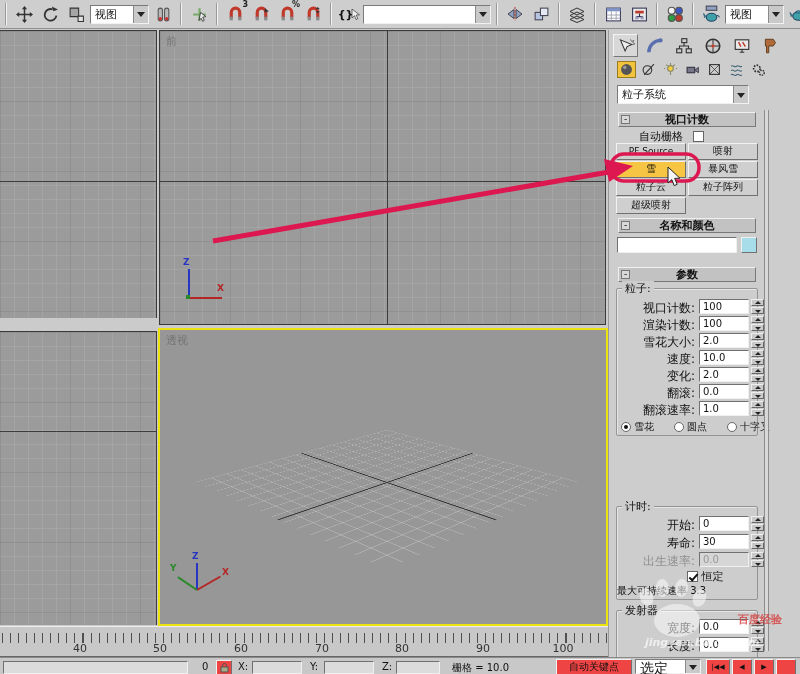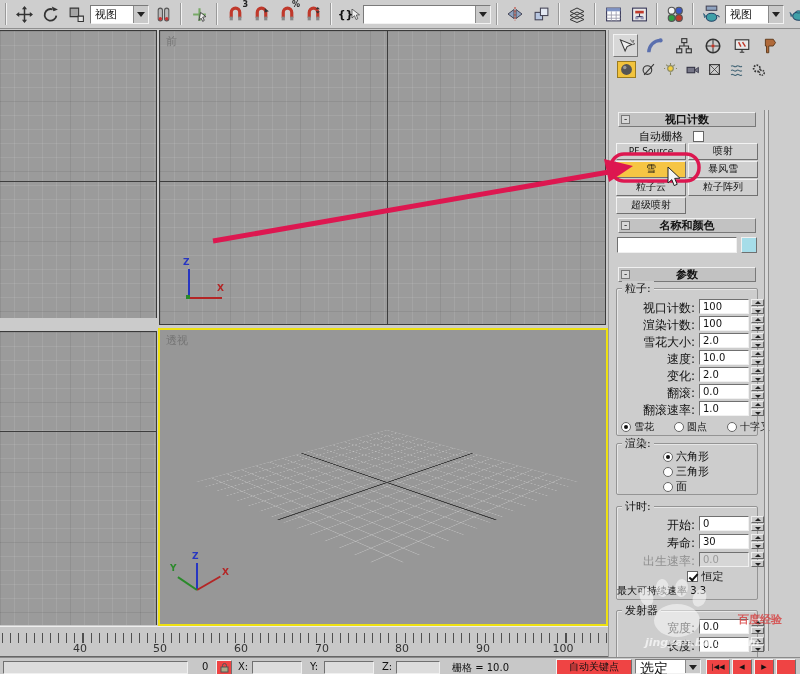--- a/index.html
+++ b/index.html
@@ -367,20 +367,24 @@
             <path d="M1 3c2-2 3 2 5 0s3 2 5 0M1 7c2-2 3 2 5 0s3 2 5 0M1 11c2-2 3 2 5 0s3 2 5 0" fill="none" stroke="#467" stroke-width="1"></path>
           </svg>
         </div>
       <div class="pcat">
           <svg width="13" height="13" viewBox="0 0 12 12">
             <circle cx="4.5" cy="5" r="3" fill="none" stroke="#333" stroke-width="1.6" stroke-dasharray="1.5 1.2"></circle>
             <circle cx="9" cy="9" r="2.3" fill="none" stroke="#333" stroke-width="1.4" stroke-dasharray="1.3 1"></circle>
           </svg>
         </div>
     </div>
+    <div class="tdrop pdrop">
+        <span class="txt" style="flex:1">粒子系统</span>
+        <span class="darr"></span>
+      </div>
 
     <div class="rhdr" style="top:82px"><span class="mbox">-</span><span>视口计数</span></div>
     <div style="position:absolute;left:30px;top:99px;width:120px">
       <span>自动栅格</span>
       <span class="chk" style="margin-left:6px"></span>
     </div>
     <div class="pbtn col1" style="top:113px;font-size:9px;font-weight:normal">PF Source</div>
     <div class="pbtn col2" style="top:113px">喷射</div>
     <div class="pbtn col1 snow" style="top:131px">雪</div>
     <div class="pbtn col2" style="top:131px">暴风雪</div>
@@ -452,26 +456,20 @@
             <i class="dn"></i>
           </span>
         </div>
       <div style="position:absolute;left:4px;top:131px;display:flex;gap:20px;white-space:nowrap;font-size:10px">
         <span><span class="rad on"></span><span>雪花</span></span>
         <span><span class="rad"></span><span>圆点</span></span>
         <span><span class="rad"></span><span>十字叉</span></span>
       </div>
     </div>
 
-    <div class="grp" style="top:413px;height:52px">
-      <span class="grp-label">渲染:</span>
-      <div style="position:absolute;left:46px;top:5px"><span class="rad on"></span><span>六角形</span></div>
-      <div style="position:absolute;left:46px;top:20px"><span class="rad"></span><span>三角形</span></div>
-      <div style="position:absolute;left:46px;top:35px"><span class="rad"></span><span>面</span></div>
-    </div>
 
     <div class="grp" style="top:476px;height:94px">
       <span class="grp-label">计时:</span>
       <div class="srow" style="top:9px">
           <span class="slab">开始:</span>
           <span class="sfield">0</span>
           <span class="spin">
             <i class="up"></i>
             <i class="dn"></i>
           </span>

